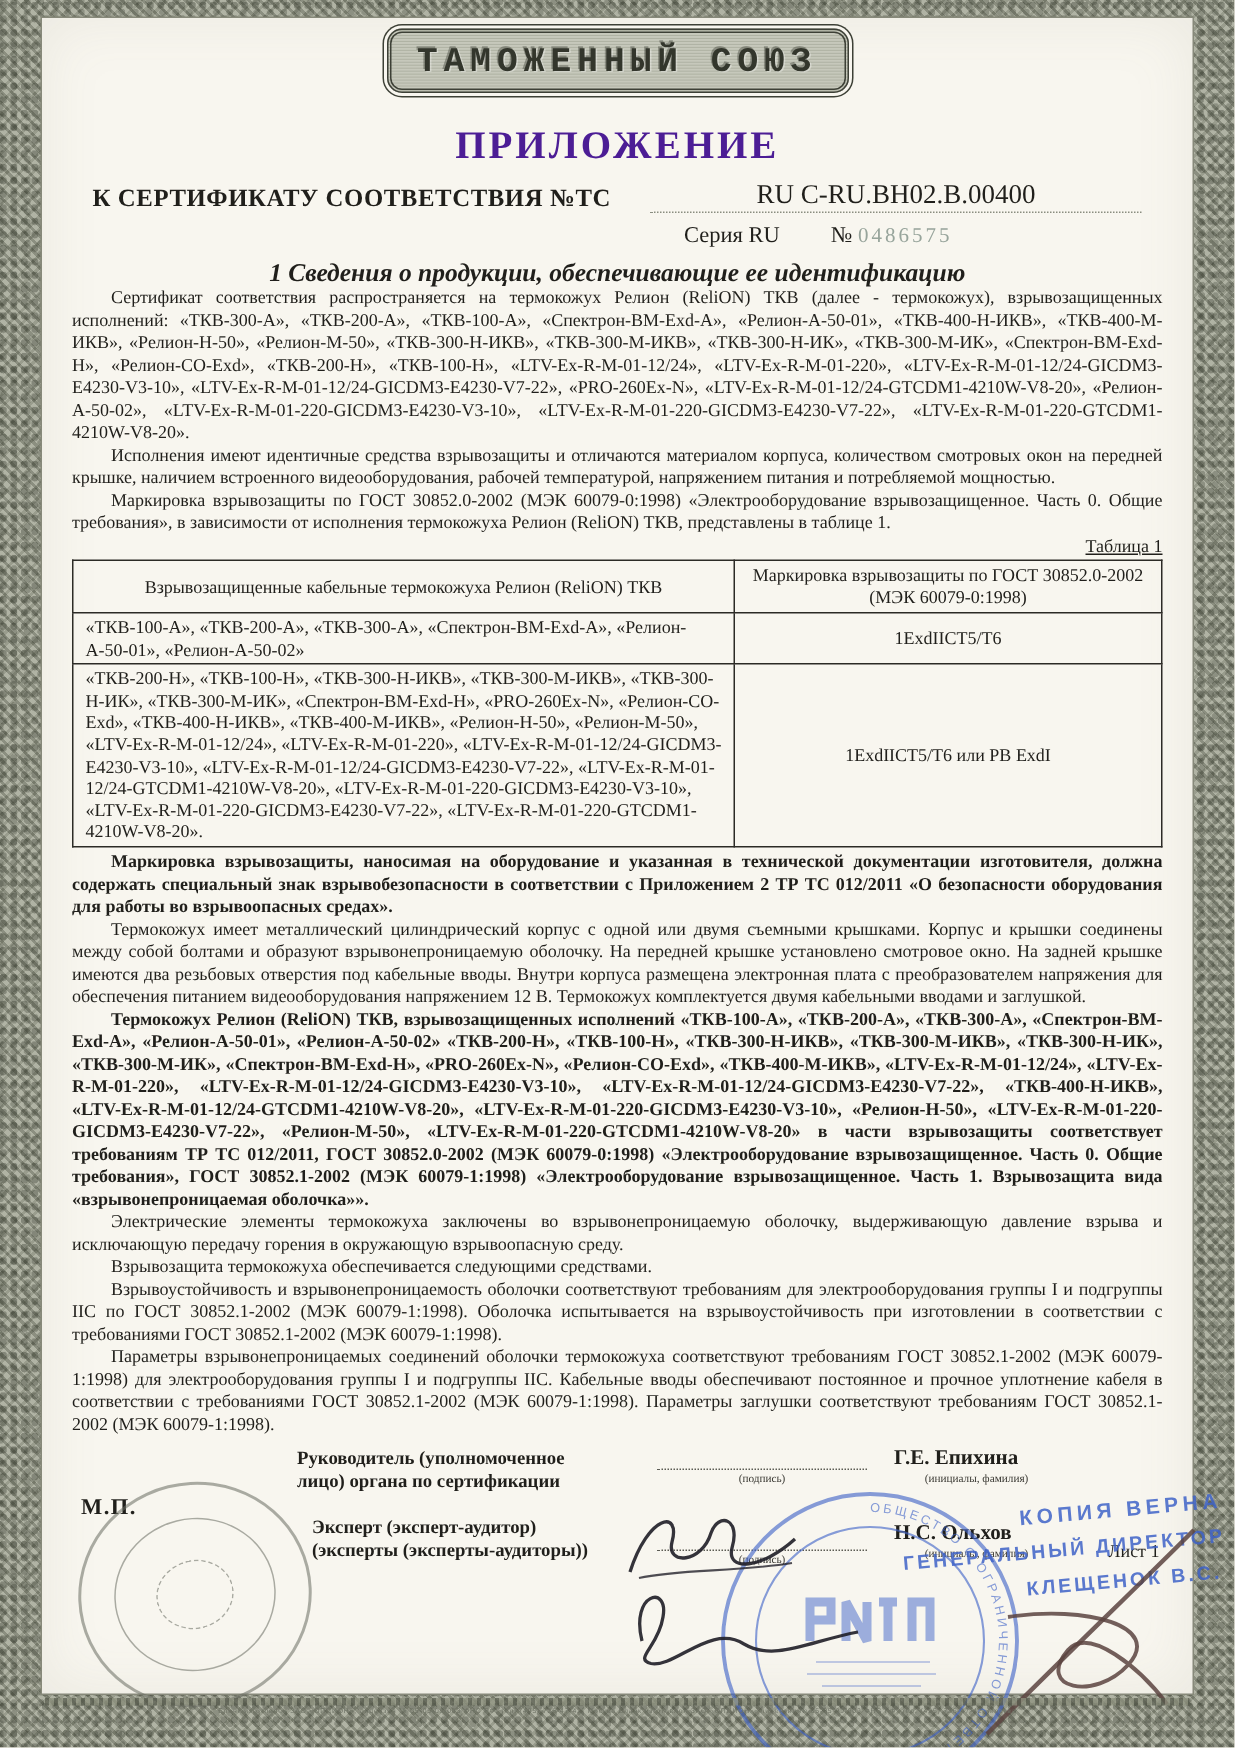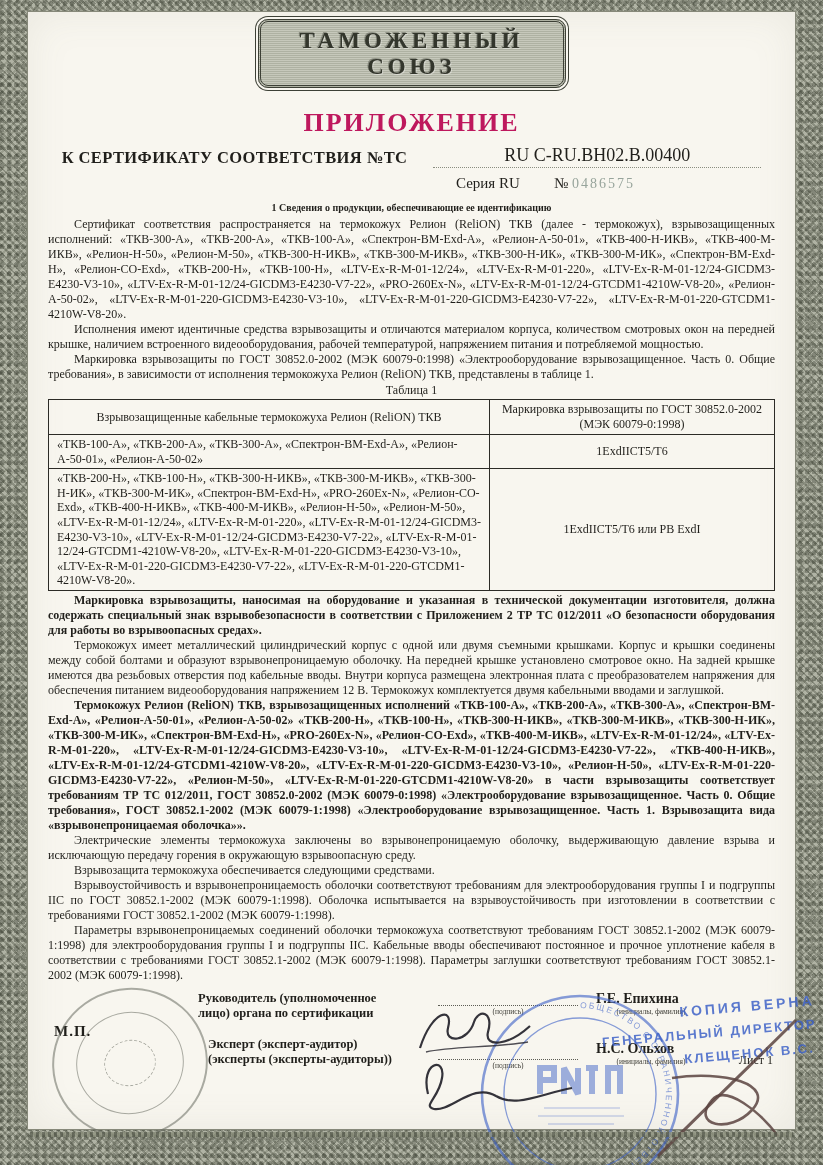--- a/index.html
+++ b/index.html
@@ -12,36 +12,36 @@
       radial-gradient(circle at 70% 60%, rgba(58,62,50,.30) 0 30%, transparent 31%) 3px 4px/9px 7px,
       repeating-linear-gradient(45deg, rgba(80,84,70,.40) 0 2px, rgba(171,174,159,.35) 2px 5px),
       repeating-linear-gradient(-45deg, rgba(80,84,70,.32) 0 2px, rgba(191,193,181,.30) 2px 6px),
       #aeb1a1;}
   .sheet{position:absolute;left:28px;right:28px;top:12px;bottom:36px;background:#f8f6ef;
          box-shadow:0 0 0 1px #87897a, inset 0 0 40px rgba(120,120,100,.10);padding:0 20px;}
   
   .banner{width:302px;margin:7px auto 0;border:3px double #3d4036;border-radius:10px;
           padding:6px 0 5px;text-align:center;
           background:repeating-linear-gradient(0deg,#c6c8bb 0 1px,#aeb1a2 1px 2px);
-          box-shadow:0 0 0 2px #f8f6ef, 0 0 0 3px #3d4036;}
+          box-shadow:0 0 0 2px #f8f6ef, 0 0 0 3px #3d4036;font-family:Liberation Mono, monospace;}
   .banner span{font-weight:bold;font-size:23px;letter-spacing:4px;color:#33362c;
           text-shadow:1px 1px 0 rgba(255,255,255,.35), -1px -1px 0 rgba(40,42,34,.35);}
   
-  .doc-title{margin-top:20px;text-align:center;font-size:26px;font-weight:bold;letter-spacing:2px;color:#be185d;}
+  .doc-title{margin-top:20px;text-align:center;font-size:26px;font-weight:bold;letter-spacing:2px;color:#4c1d95;}
   .cert-line{margin-top:7px;display:flex;justify-content:center;align-items:flex-end;gap:26px;}
   .cert-label{font-weight:bold;font-size:16.5px;letter-spacing:.4px;}
   .cert-value{font-size:18px;border-bottom:1px dotted #8a8d80;padding:0 14px 1px;min-width:300px;text-align:center;}
   .series-line{margin:7px 0 0 408px;display:flex;gap:34px;font-size:15px;align-items:flex-start;}
   .serial{color:#97a49b;letter-spacing:2px;font-size:14px;}
   
   .content{margin-top:8px;font-size:12px;line-height:15px;text-align:justify;}
-  .content h3{margin:5px 0 2px;font-size:10px;text-align:center;line-height:15px;}
+  .content h3{margin:5px 0 2px;font-size:17px;text-align:center;line-height:15px;font-style:italic;}
   .content p{margin:0;text-indent:26px;}
   .bold{font-weight:bold;}
-  .tbl-label{margin-top:1px;text-align:center;font-size:12px;}
+  .tbl-label{margin-top:1px;text-align:right;font-size:12px;text-decoration:underline;}
   table.marking{border-collapse:collapse;width:100%;margin:1px 0 2px;}
   table.marking th, table.marking td{border:1.6px solid #2c2b26;font-weight:normal;
         font-size:12px;padding:2px 8px;vertical-align:middle;}
   table.marking th{text-align:center;line-height:15px;}
   table.marking td.models{line-height:14.6px;text-align:left;}
   table.marking td.mark{width:268px;text-align:center;}
   
   .sigs{position:relative;height:96px;margin-top:6px;font-size:12.5px;}
   .mp{position:absolute;left:6px;top:34px;font-weight:bold;font-size:15px;letter-spacing:1px;}
   .sig-label-1{position:absolute;left:150px;top:2px;width:230px;font-weight:bold;line-height:15px;}

